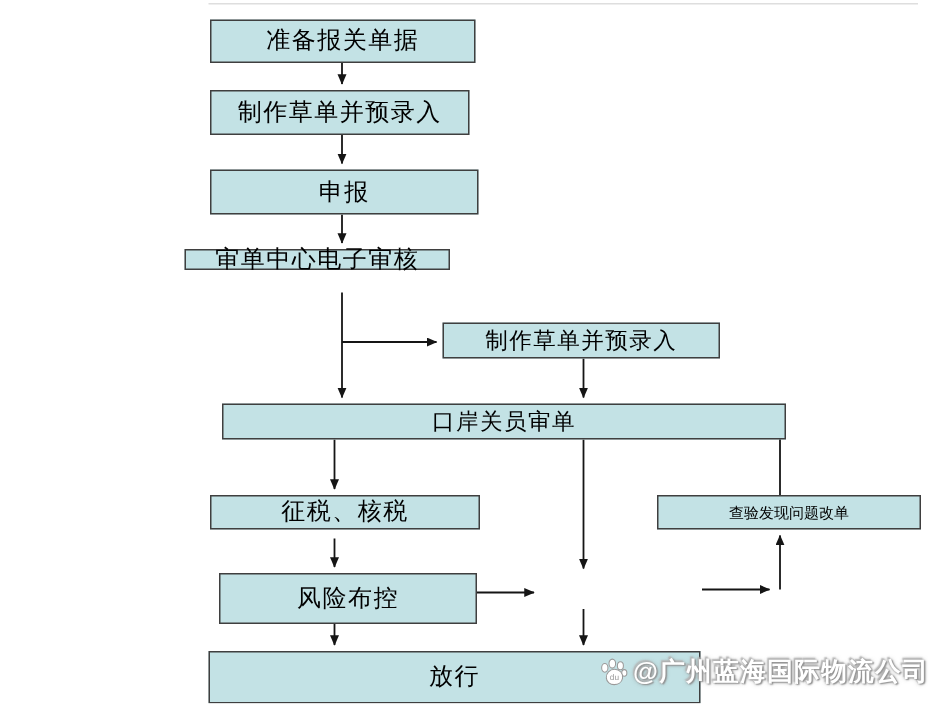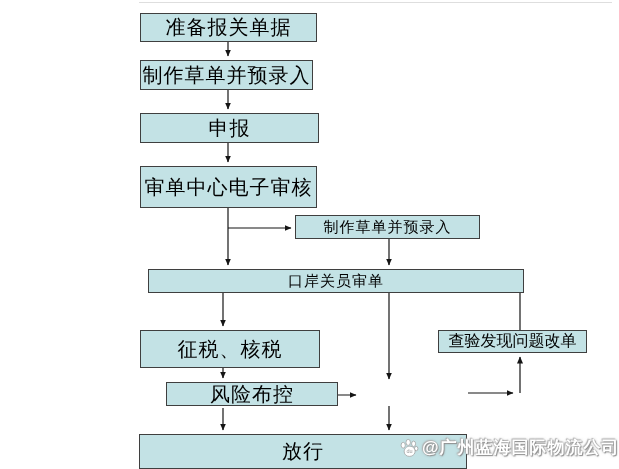--- a/index.html
+++ b/index.html
@@ -13,36 +13,36 @@
   .arrows-layer{
     position:absolute;left:0;top:0;width:619px;height:469px;
     z-index:1;
   }
   .node{
     position:absolute;
     box-sizing:border-box;
     background:var(--node-fill,#c3e2e5);
     border:1px solid var(--node-border,#3f3f3f);
     display:flex;align-items:center;justify-content:center;
-    font-size:20px;
+    font-size:16px;
     color:var(--text,#000);
     letter-spacing:1px;
     z-index:2;
     white-space:nowrap;
   }
   .n-prepare {left:140px;top:13px; width:177px;height:29px;}
   .n-draft   {left:140px;top:60px; width:173px;height:30px;}
   .n-declare {left:140px;top:113px;width:179px;height:30px;}
-  .n-review  {left:140px;top:166px;width:177px;height:42px;}
+  .n-review  {left:123px;top:166px;width:177px;height:14px;}
   .n-notify  {left:295px;top:215px;width:185px;height:24px;font-size:15px;}
   .n-port    {left:148px;top:269px;width:376px;height:24px;font-size:15px;}
-  .n-tax     {left:140px;top:330px;width:180px;height:38px;}
-  .n-risk    {left:146px;top:382px;width:172px;height:24px;margin-left:20px;}
+  .n-tax     {left:140px;top:330px;width:180px;height:23px;}
+  .n-risk    {left:146px;top:382px;width:172px;height:34px;}
   .n-inspect {left:360px;top:383px;width:108px;height:23px;font-size:15px;}
-  .n-rework  {left:438px;top:330px;width:149px;height:23px;font-size:16px;letter-spacing:0;text-align:center;}
+  .n-rework  {left:438px;top:330px;width:176px;height:23px;font-size:10px;letter-spacing:0;text-align:center;}
   .n-release {left:139px;top:434px;width:328px;height:35px;}
   .watermark{
     position:absolute;left:399px;top:436px;
     display:flex;align-items:center;gap:3px;
     z-index:3;
     text-align:right;
   }
   .watermark-text{
     font-family:"Liberation Sans","DejaVu Sans",sans-serif;
     font-weight:bold;font-size:17px;

